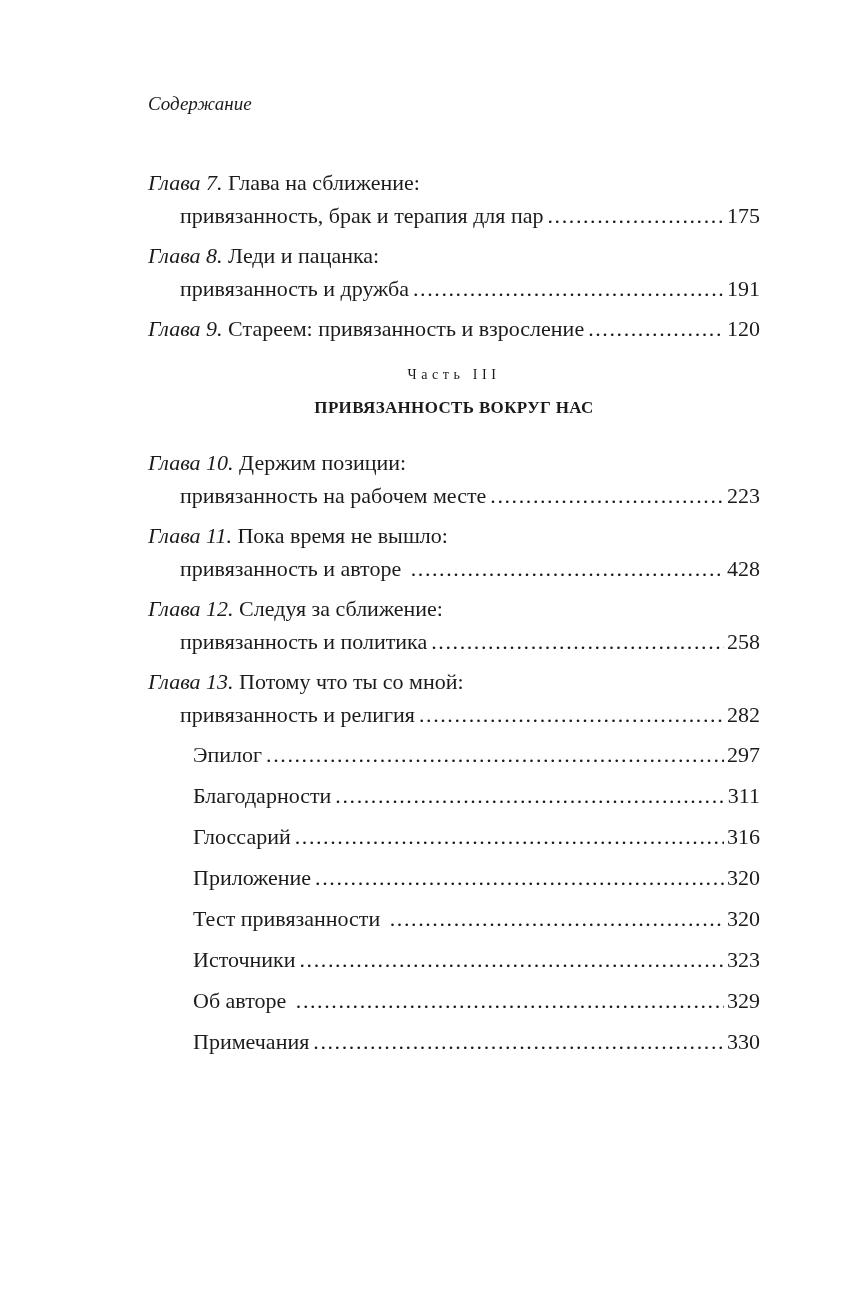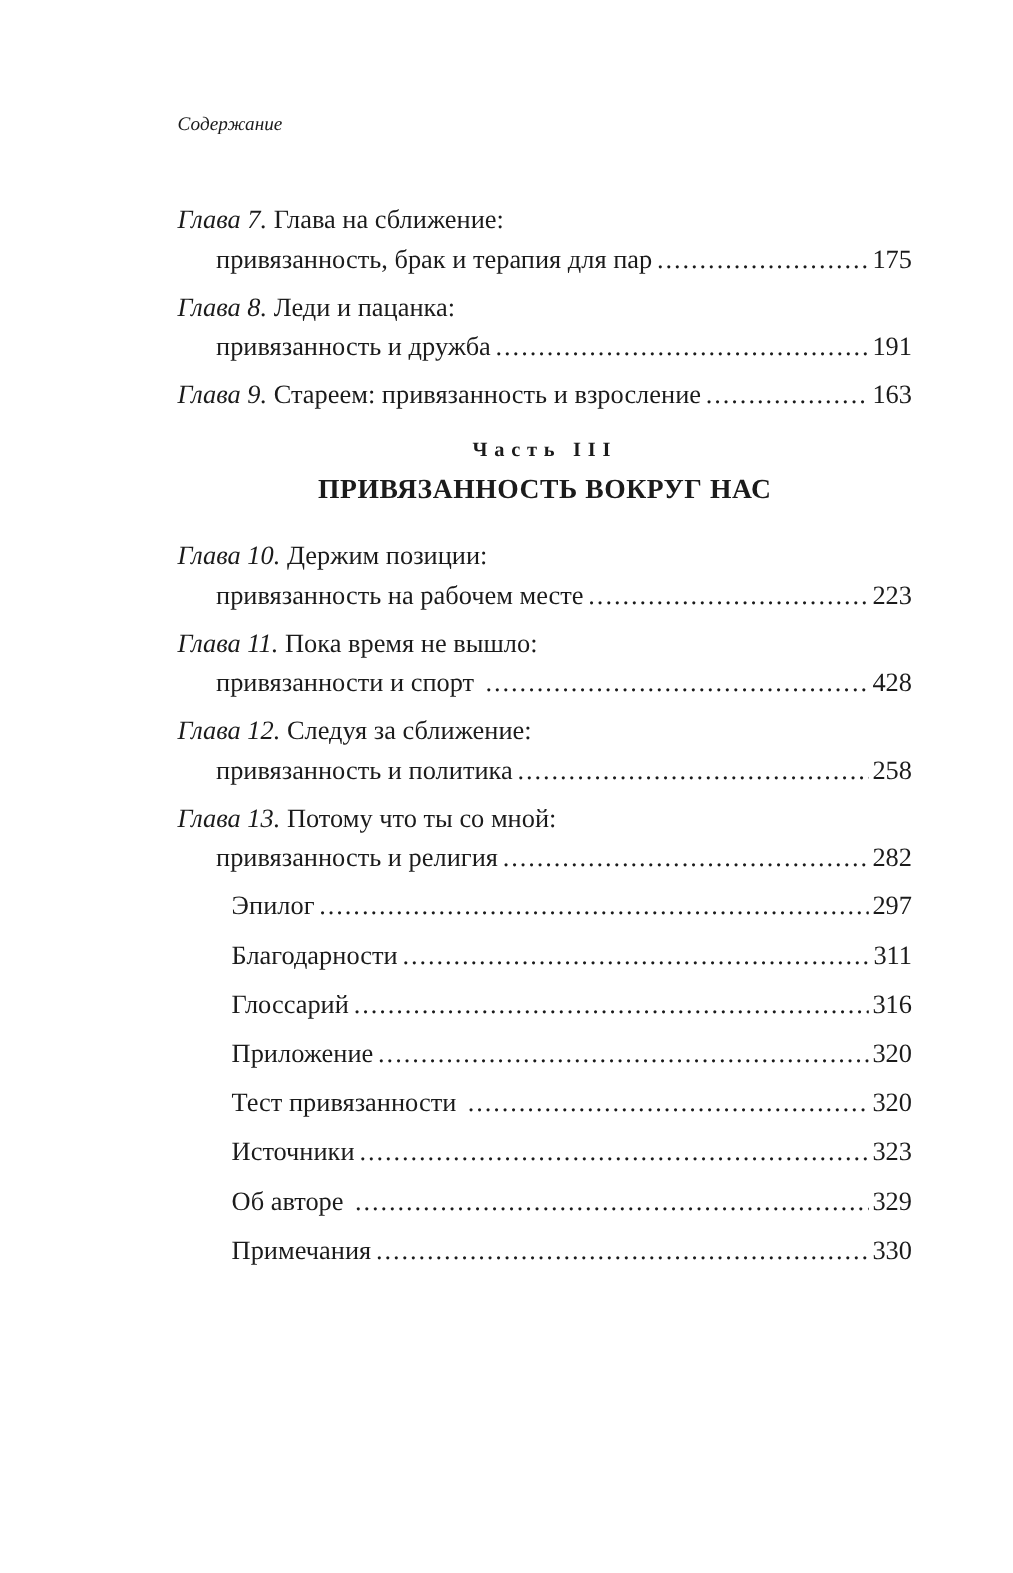--- a/index.html
+++ b/index.html
@@ -7,21 +7,21 @@
     width: 844px; height: 1311px;
     background: #ffffff;
     font-family: "Liberation Serif", "DejaVu Serif", serif;
     color: #1b1b1b;
     position: relative;
     overflow: hidden;
   }
   .page { position: absolute; left: 148px; top: 92px; width: 612px; }
 
   .toc-header {
-    font-size: 16px;
+    font-size: 19px;
     font-style: italic;
     line-height: 24px;
     margin-bottom: 50px;
   }
 
   .toc { font-size: 22px; line-height: 33px; }
 
   .entry { margin-bottom: 7px; }
   .simple { margin-bottom: 8px; margin-left: 45px; }
 
@@ -35,27 +35,26 @@
   .leader::after {
     content: "..............................................................................................................................................................";
     letter-spacing: 1.6px;
     white-space: nowrap;
     color: #1b1b1b;
   }
   .page-num { flex: 0 0 auto; }
 
   .part-heading { text-align: center; margin: 14px 0 22px 0; }
   .part-kicker {
-    font-size: 17px;
+    font-size: 14px;
     letter-spacing: 0.33em;
     line-height: 32px;
-    font-weight: bold;
   }
   .part-title {
-    font-size: 23px;
+    font-size: 17px;
     font-weight: bold;
     letter-spacing: 0.02em;
     line-height: 33px;
   }
 </style>
 </head>
 <body>
 
 <div class="page">
 
@@ -87,21 +86,21 @@
       </div>
     </div>
 
     <div class="entry">
       <div class="row">
         <span class="t">
           <span class="chap-label">Глава 9.</span>
           <span>Стареем: привязанность и взросление</span>
         </span>
         <span class="leader"></span>
-        <span class="page-num">163</span>
+        <span class="page-num">120</span>
       </div>
     </div>
 
     <div class="part-heading">
       <div class="part-kicker">Часть III</div>
       <div class="part-title">ПРИВЯЗАННОСТЬ ВОКРУГ НАС</div>
     </div>
 
     <div class="entry">
       <div>
@@ -114,21 +113,21 @@
         <span class="page-num">223</span>
       </div>
     </div>
 
     <div class="entry">
       <div>
         <span class="chap-label">Глава 11.</span>
         <span>Пока время не вышло:</span>
       </div>
       <div class="row">
-        <span class="t indent"><span>привязанности и спорт </span></span>
+        <span class="t indent"><span>привязанность и авторе </span></span>
         <span class="leader"></span>
         <span class="page-num">428</span>
       </div>
     </div>
 
     <div class="entry">
       <div>
         <span class="chap-label">Глава 12.</span>
         <span>Следуя за сближение:</span>
       </div>

